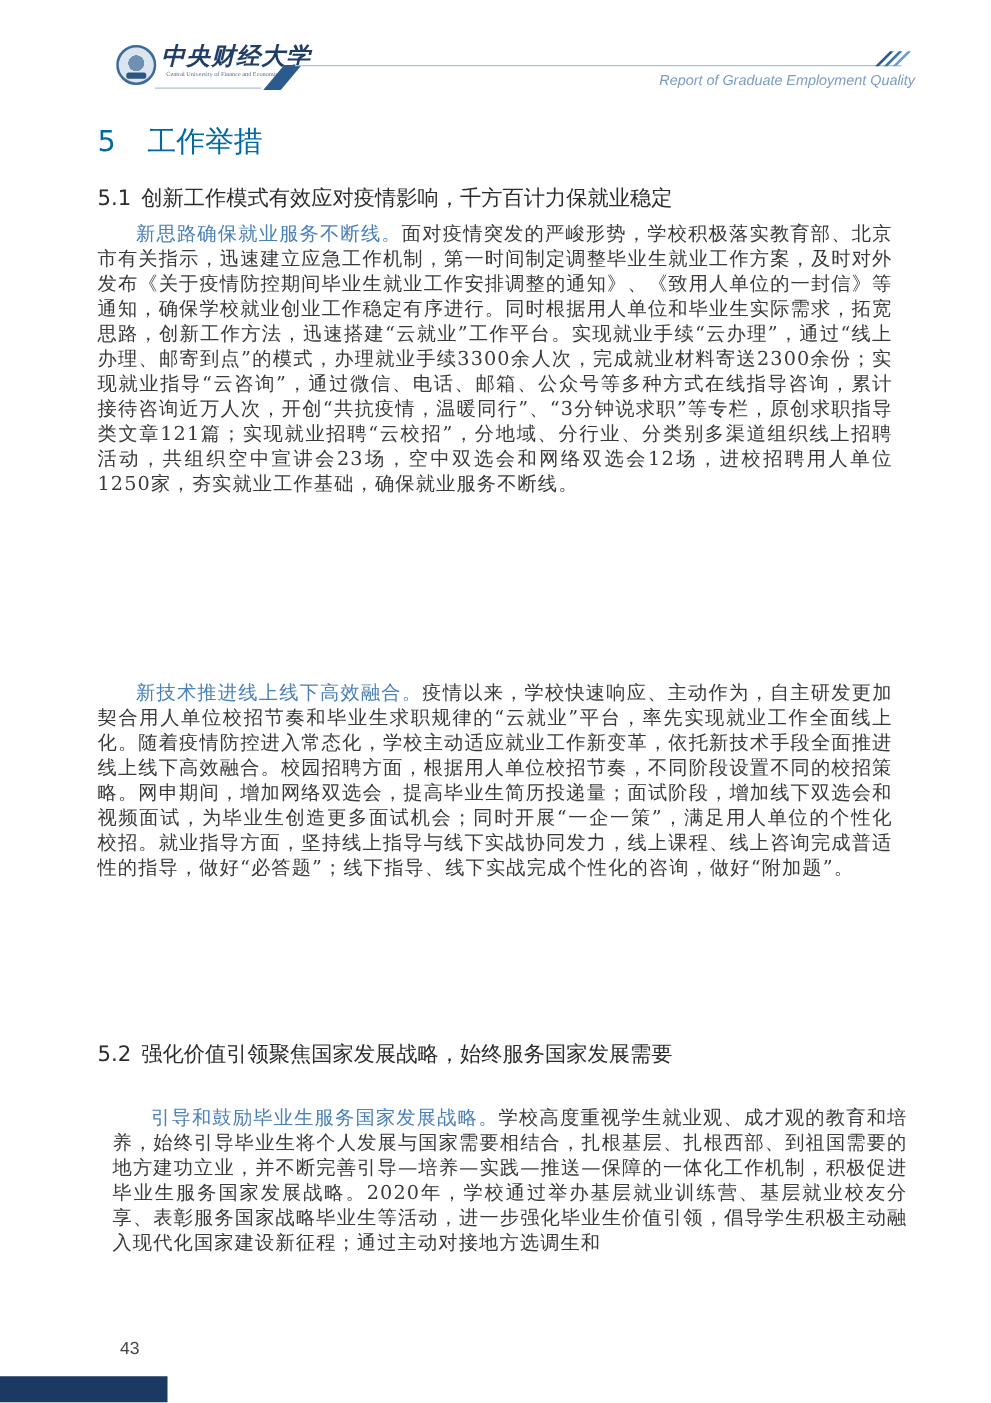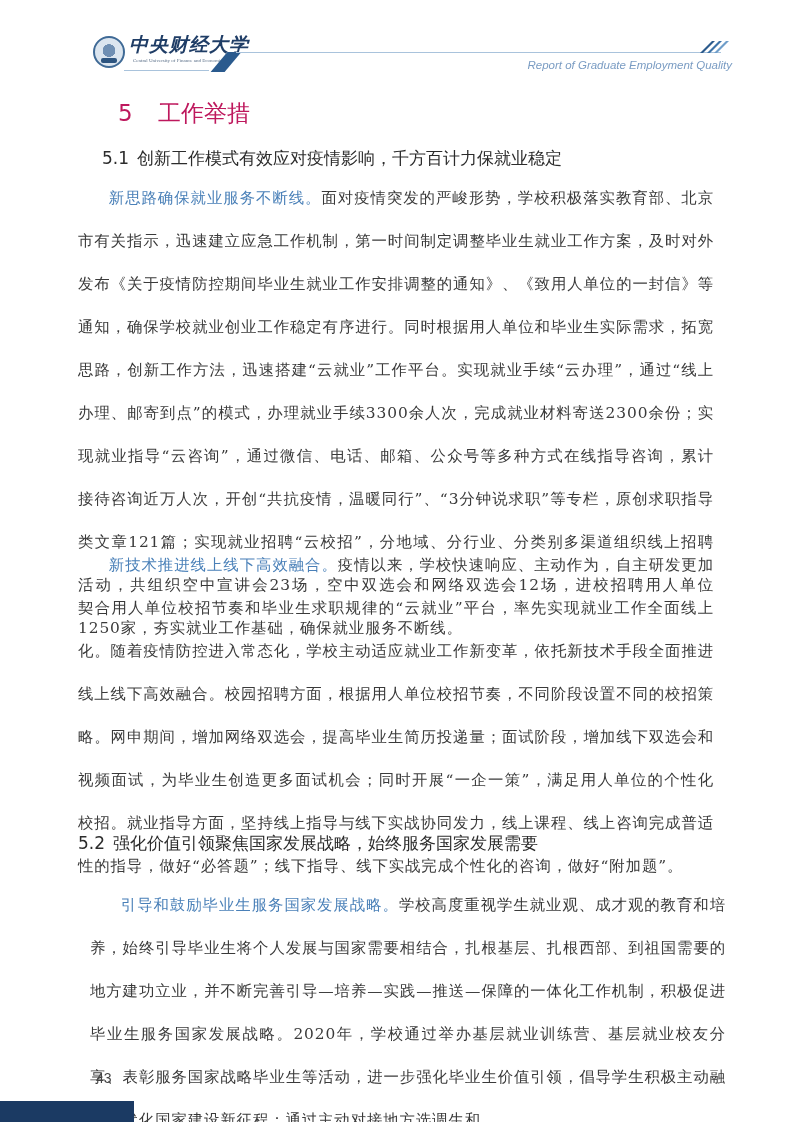--- a/index.html
+++ b/index.html
@@ -49,34 +49,34 @@
   .hdr-stripes span:nth-child(2) { left: 9px; background: #3d73a8; }
   .hdr-stripes span:nth-child(3) { left: 16px; background: #6f9dc9; }
   .report-title {
     position: absolute; right: 77px; top: 59px;
     font-family: "Liberation Sans", sans-serif; font-style: italic;
     font-size: 11.5px; color: #7a9cc3;
   }
 
   .chapter {
     position: absolute; left: 78px; top: 98px;
-    font-size: 23px; color: #be185d; font-family: "DejaVu Sans", sans-serif; margin-left: 40px;
+    font-size: 23px; color: #0369a1; font-family: "DejaVu Sans", sans-serif;
   }
   .chapter .num { display: inline-block; width: 40px; }
 
   .section {
     position: absolute; left: 78px;
     font-size: 17px; color: #2c2c2c; font-family: "DejaVu Sans", sans-serif;
   }
   .section .num { display: inline-block; width: 35px; }
 
   .para {
     position: absolute; left: 78px; width: 636px;
     font-family: "DejaVu Serif", serif; font-size: 15.4px;
-    line-height: 43px; color: #3a3a3a;
+    line-height: 20px; color: #3a3a3a;
     text-align: justify; text-indent: 2em;
     letter-spacing: 0.9px;
   }
   .para .lead { color: #4a80b8; }
 
   .page-number {
     position: absolute; left: 96px; top: 1070px;
     font-family: "Liberation Sans", sans-serif; font-size: 14px; color: #444; text-align: center;
   }
   .footer-bar {
@@ -99,21 +99,21 @@
       <span></span>
       <span></span>
     </div>
   <div class="report-title">Report of Graduate Employment Quality</div>
 </div>
 
 <div class="chapter">
   <span class="num">5</span><span>工作举措</span>
 </div>
 
-<div class="section" style="top:147px;margin-left:24px;">
+<div class="section" style="top:147px;">
   <span class="num">5.1</span><span>创新工作模式有效应对疫情影响，千方百计力保就业稳定</span>
 </div>
 
 <p class="para" style="top:177px; margin:0;">
   <span class="lead">新思路确保就业服务不断线。</span><span>面对疫情突发的严峻形势，学校积极落实教育部、北京市有关指示，迅速建立应急工作机制，第一时间制定调整毕业生就业工作方案，及时对外发布《关于疫情防控期间毕业生就业工作安排调整的通知》、《致用人单位的一封信》等通知，确保学校就业创业工作稳定有序进行。同时根据用人单位和毕业生实际需求，拓宽思路，创新工作方法，迅速搭建“云就业”工作平台。实现就业手续“云办理”，通过“线上办理、邮寄到点”的模式，办理就业手续3300余人次，完成就业材料寄送2300余份；实现就业指导“云咨询”，通过微信、电话、邮箱、公众号等多种方式在线指导咨询，累计接待咨询近万人次，开创“共抗疫情，温暖同行”、“3分钟说求职”等专栏，原创求职指导类文章121篇；实现就业招聘“云校招”，分地域、分行业、分类别多渠道组织线上招聘活动，共组织空中宣讲会23场，空中双选会和网络双选会12场，进校招聘用人单位1250家，夯实就业工作基础，确保就业服务不断线。</span>
 </p>
 
 <p class="para" style="top:544px; margin:0;">
   <span class="lead">新技术推进线上线下高效融合。</span><span>疫情以来，学校快速响应、主动作为，自主研发更加契合用人单位校招节奏和毕业生求职规律的“云就业”平台，率先实现就业工作全面线上化。随着疫情防控进入常态化，学校主动适应就业工作新变革，依托新技术手段全面推进线上线下高效融合。校园招聘方面，根据用人单位校招节奏，不同阶段设置不同的校招策略。网申期间，增加网络双选会，提高毕业生简历投递量；面试阶段，增加线下双选会和视频面试，为毕业生创造更多面试机会；同时开展“一企一策”，满足用人单位的个性化校招。就业指导方面，坚持线上指导与线下实战协同发力，线上课程、线上咨询完成普适性的指导，做好“必答题”；线下指导、线下实战完成个性化的咨询，做好“附加题”。</span>
 </p>

